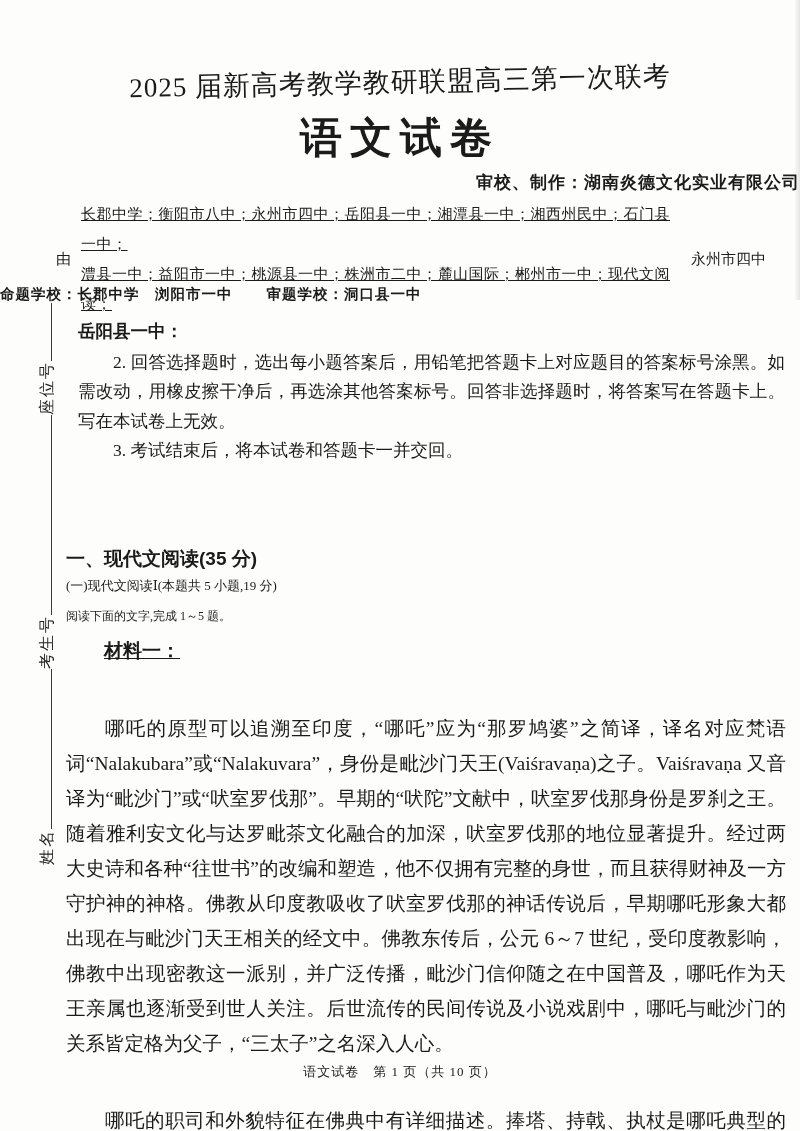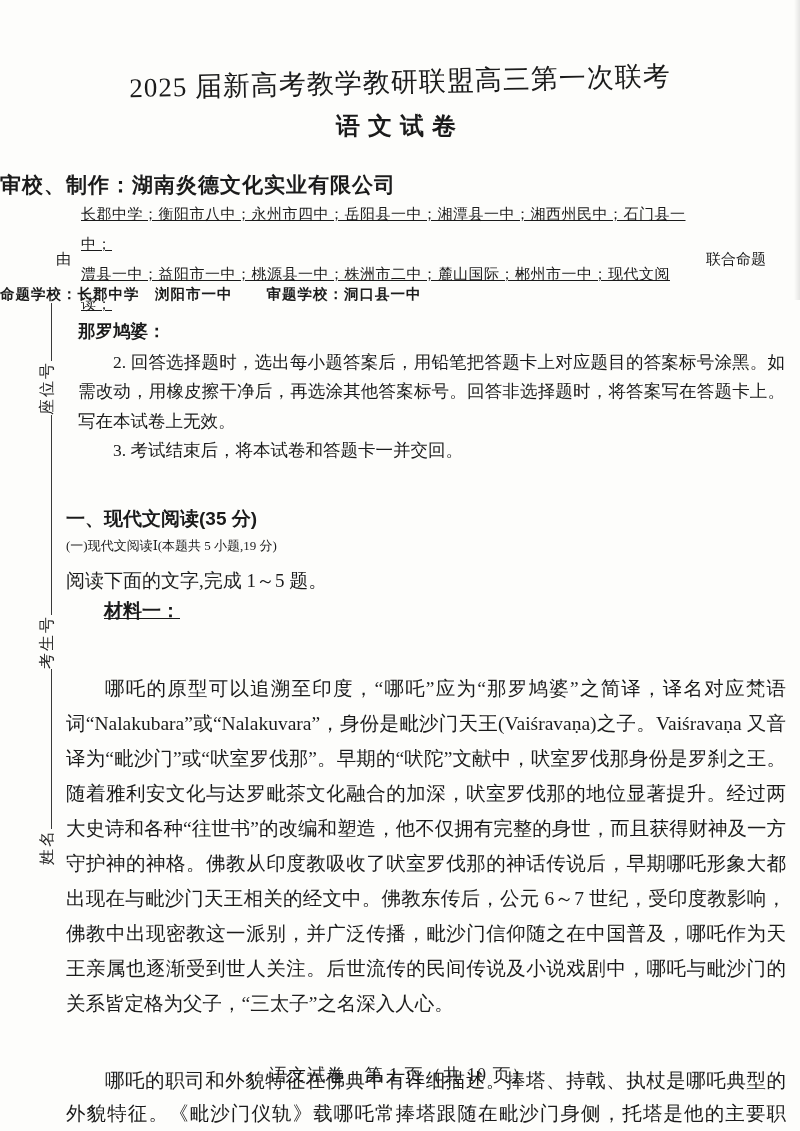--- a/index.html
+++ b/index.html
@@ -13,25 +13,25 @@
   }
   .hei { font-family:"Liberation Sans","DejaVu Sans",sans-serif; font-weight:bold; }
 
   .exam-title{
     position:absolute; top:64px; left:0; width:100%;
     text-align:center; font-size:27px; letter-spacing:1px;
     transform:rotate(-1.3deg);
   }
   .subject-title{
     position:absolute; top:110px; left:0; width:100%;
-    text-align:center; font-size:24px; letter-spacing:8px;
+    text-align:center; font-size:42px; letter-spacing:8px;
   }
   .producer{
     position:absolute; top:171px; left:0; width:100%;
-    text-align:left; font-size:21px; letter-spacing:1px;
+    text-align:right; font-size:17px; letter-spacing:1px;
   }
 
   .joint{
     position:absolute; top:199px; left:56px; width:710px;
     display:flex; align-items:center; font-size:15px;
   }
   .joint-prefix{ margin-right:10px; flex:0 0 auto; }
   .schools{ flex:1 1 auto; line-height:30px; letter-spacing:.5px;text-decoration:underline; }
   .joint-suffix{ margin-left:14px; flex:0 0 auto; white-space:nowrap; }
 
@@ -42,33 +42,33 @@
   .setters .gap{ display:inline-block; width:34px; }
 
   .notice{
     position:absolute; top:317px; left:78px; width:707px;
     font-size:17.5px; line-height:29.5px;
   }
   .notice-title{ font-size:17.5px; margin-bottom:1px; }
   .notice p{ text-indent:2em; text-align:justify; }
 
   .main{ position:absolute; top:506px; left:66px; width:720px; }
-  .part-heading{ font-size:19px; height:31px; }
+  .part-heading{ font-size:19px; height:31px;margin-top:40px; }
   .sub-heading{ font-size:13px; height:31px; }
-  .instruction{ font-size:19px; height:30px; }
+  .instruction{ font-size:12px; height:30px; }
   .material-label{ font-size:19px; text-indent:2em; height:29px;text-decoration:underline; }
   .para{
     font-size:19.5px; line-height:35px;
     text-align:justify; text-indent:2em;margin-top:44px;
   }
   .para.tight{ line-height:32.5px; }
 
   .footer{
     position:absolute; top:1063px; left:0; width:100%;
-    text-align:center; font-size:18px; letter-spacing:1px;
+    text-align:center; font-size:13px; letter-spacing:1px;
   }
 
   
   .fold{
     position:absolute; top:564px; left:-243px; width:580px; height:22px;
     transform:rotate(-90deg);
     display:flex; align-items:baseline;
     font-size:16px; letter-spacing:2px; color:#222; white-space:nowrap;
   }
   .blank{
@@ -95,29 +95,29 @@
 <div class="subject-title hei">语文试卷</div>
 
 <div class="producer hei">审校、制作：湖南炎德文化实业有限公司</div>
 
 <div class="joint">
   <span class="joint-prefix">由</span>
   <div class="schools">
     <div>长郡中学；衡阳市八中；永州市四中；岳阳县一中；湘潭县一中；湘西州民中；石门县一中；</div>
     <div>澧县一中；益阳市一中；桃源县一中；株洲市二中；麓山国际；郴州市一中；现代文阅读；</div>
   </div>
-  <span class="joint-suffix">联合命题</span>
+  <span class="joint-suffix">永州市四中</span>
 </div>
 
 <div class="setters">
   <span>命题学校：长郡中学　浏阳市一中</span><span class="gap"></span><span>审题学校：洞口县一中</span>
 </div>
 
 <div class="notice">
-  <div class="notice-title hei">那罗鸠婆：</div>
+  <div class="notice-title hei">岳阳县一中：</div>
   <p>2. 回答选择题时，选出每小题答案后，用铅笔把答题卡上对应题目的答案标号涂黑。如需改动，用橡皮擦干净后，再选涂其他答案标号。回答非选择题时，将答案写在答题卡上。写在本试卷上无效。</p>
   <p>3. 考试结束后，将本试卷和答题卡一并交回。</p>
 </div>
 
 <div class="main">
   <div class="part-heading hei">一、现代文阅读(35 分)</div>
   <div class="sub-heading">(一)现代文阅读Ⅰ(本题共 5 小题,19 分)</div>
   <div class="instruction">阅读下面的文字,完成 1～5 题。</div>
   <div class="material-label hei">材料一：</div>
   <p class="para">哪吒的原型可以追溯至印度，“哪吒”应为“那罗鸠婆”之简译，译名对应梵语词“Nalakubara”或“Nalakuvara”，身份是毗沙门天王(Vaiśravaṇa)之子。Vaiśravaṇa 又音译为“毗沙门”或“吠室罗伐那”。早期的“吠陀”文献中，吠室罗伐那身份是罗刹之王。随着雅利安文化与达罗毗茶文化融合的加深，吠室罗伐那的地位显著提升。经过两大史诗和各种“往世书”的改编和塑造，他不仅拥有完整的身世，而且获得财神及一方守护神的神格。佛教从印度教吸收了吠室罗伐那的神话传说后，早期哪吒形象大都出现在与毗沙门天王相关的经文中。佛教东传后，公元 6～7 世纪，受印度教影响，佛教中出现密教这一派别，并广泛传播，毗沙门信仰随之在中国普及，哪吒作为天王亲属也逐渐受到世人关注。后世流传的民间传说及小说戏剧中，哪吒与毗沙门的关系皆定格为父子，“三太子”之名深入人心。</p>

